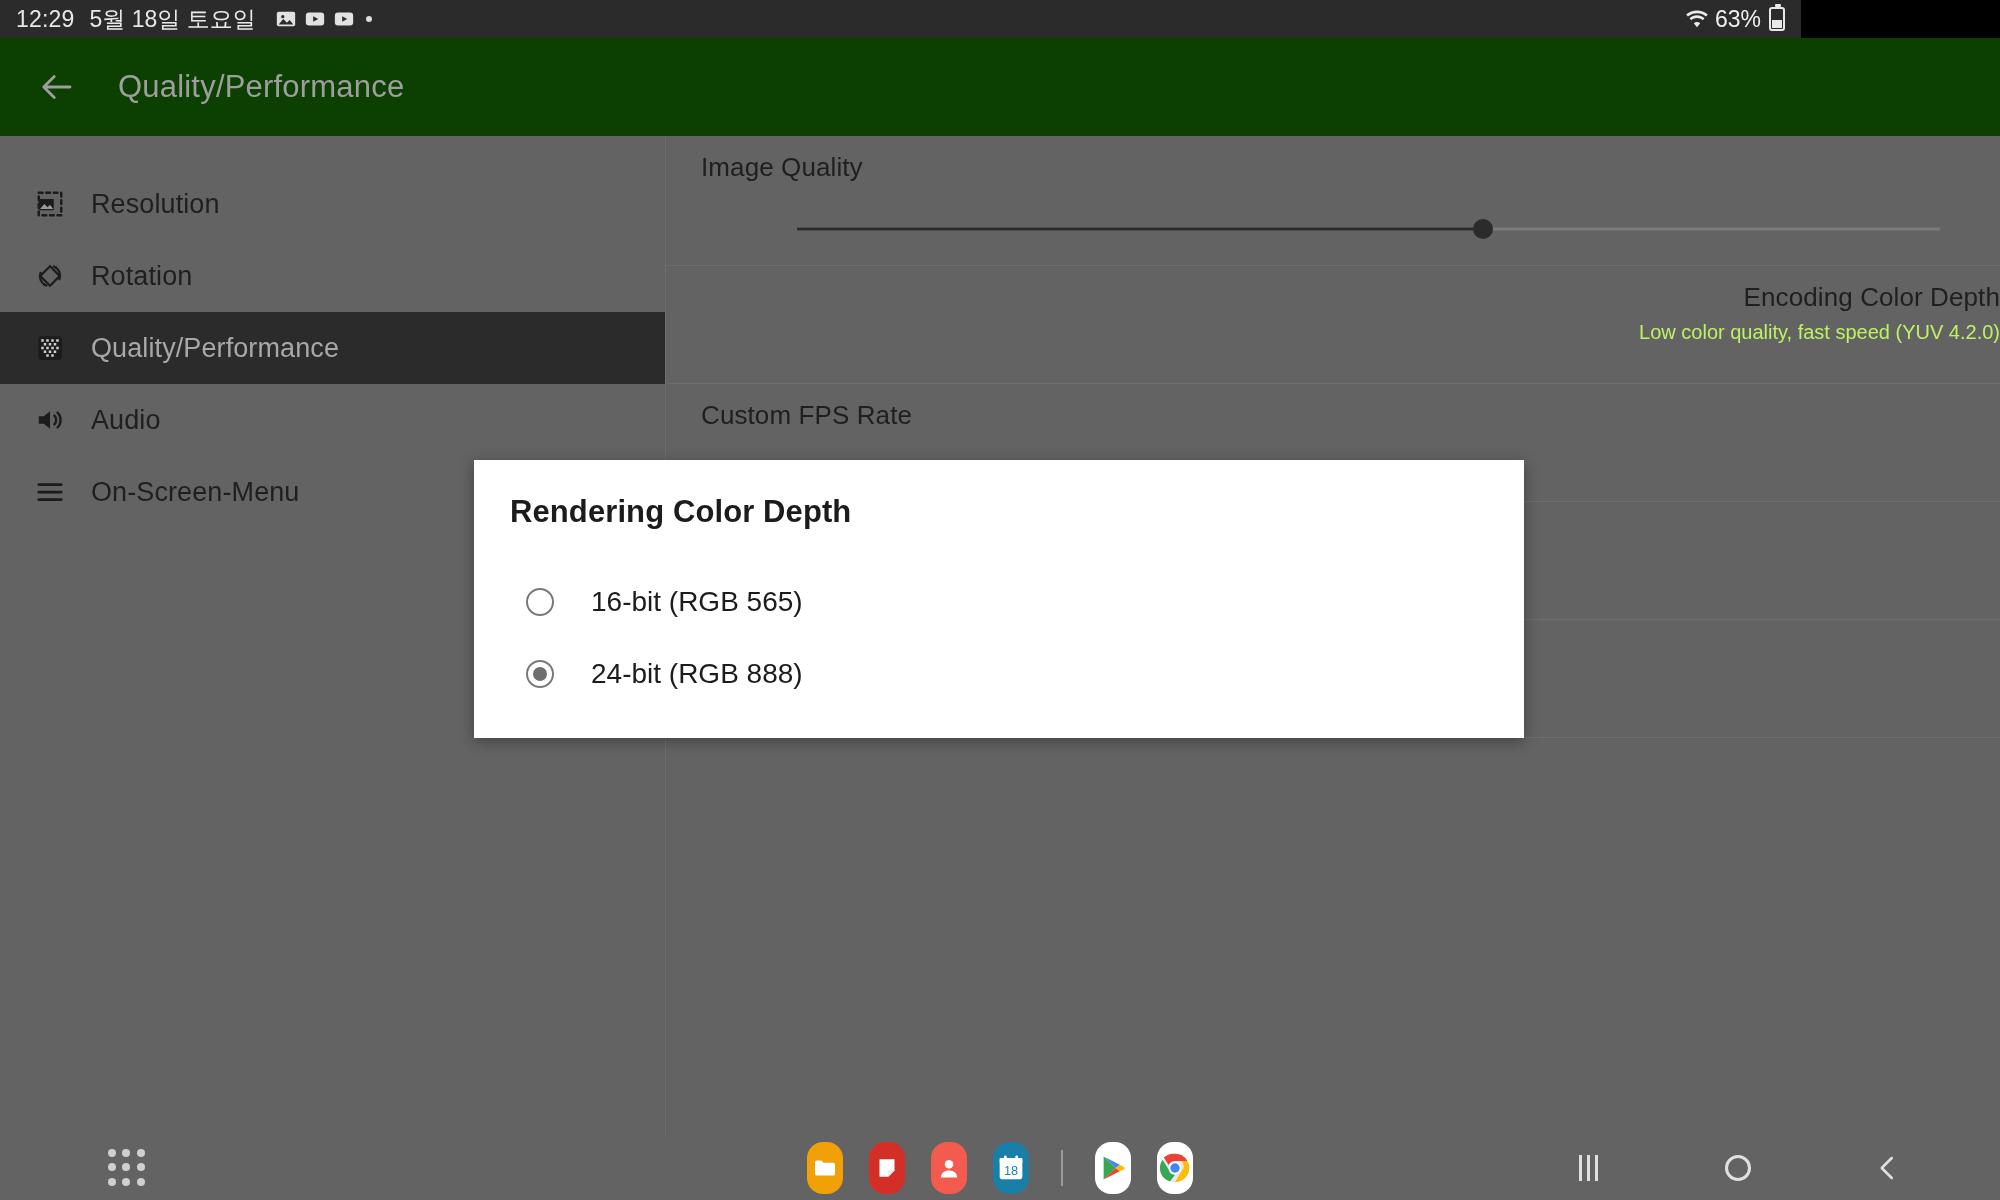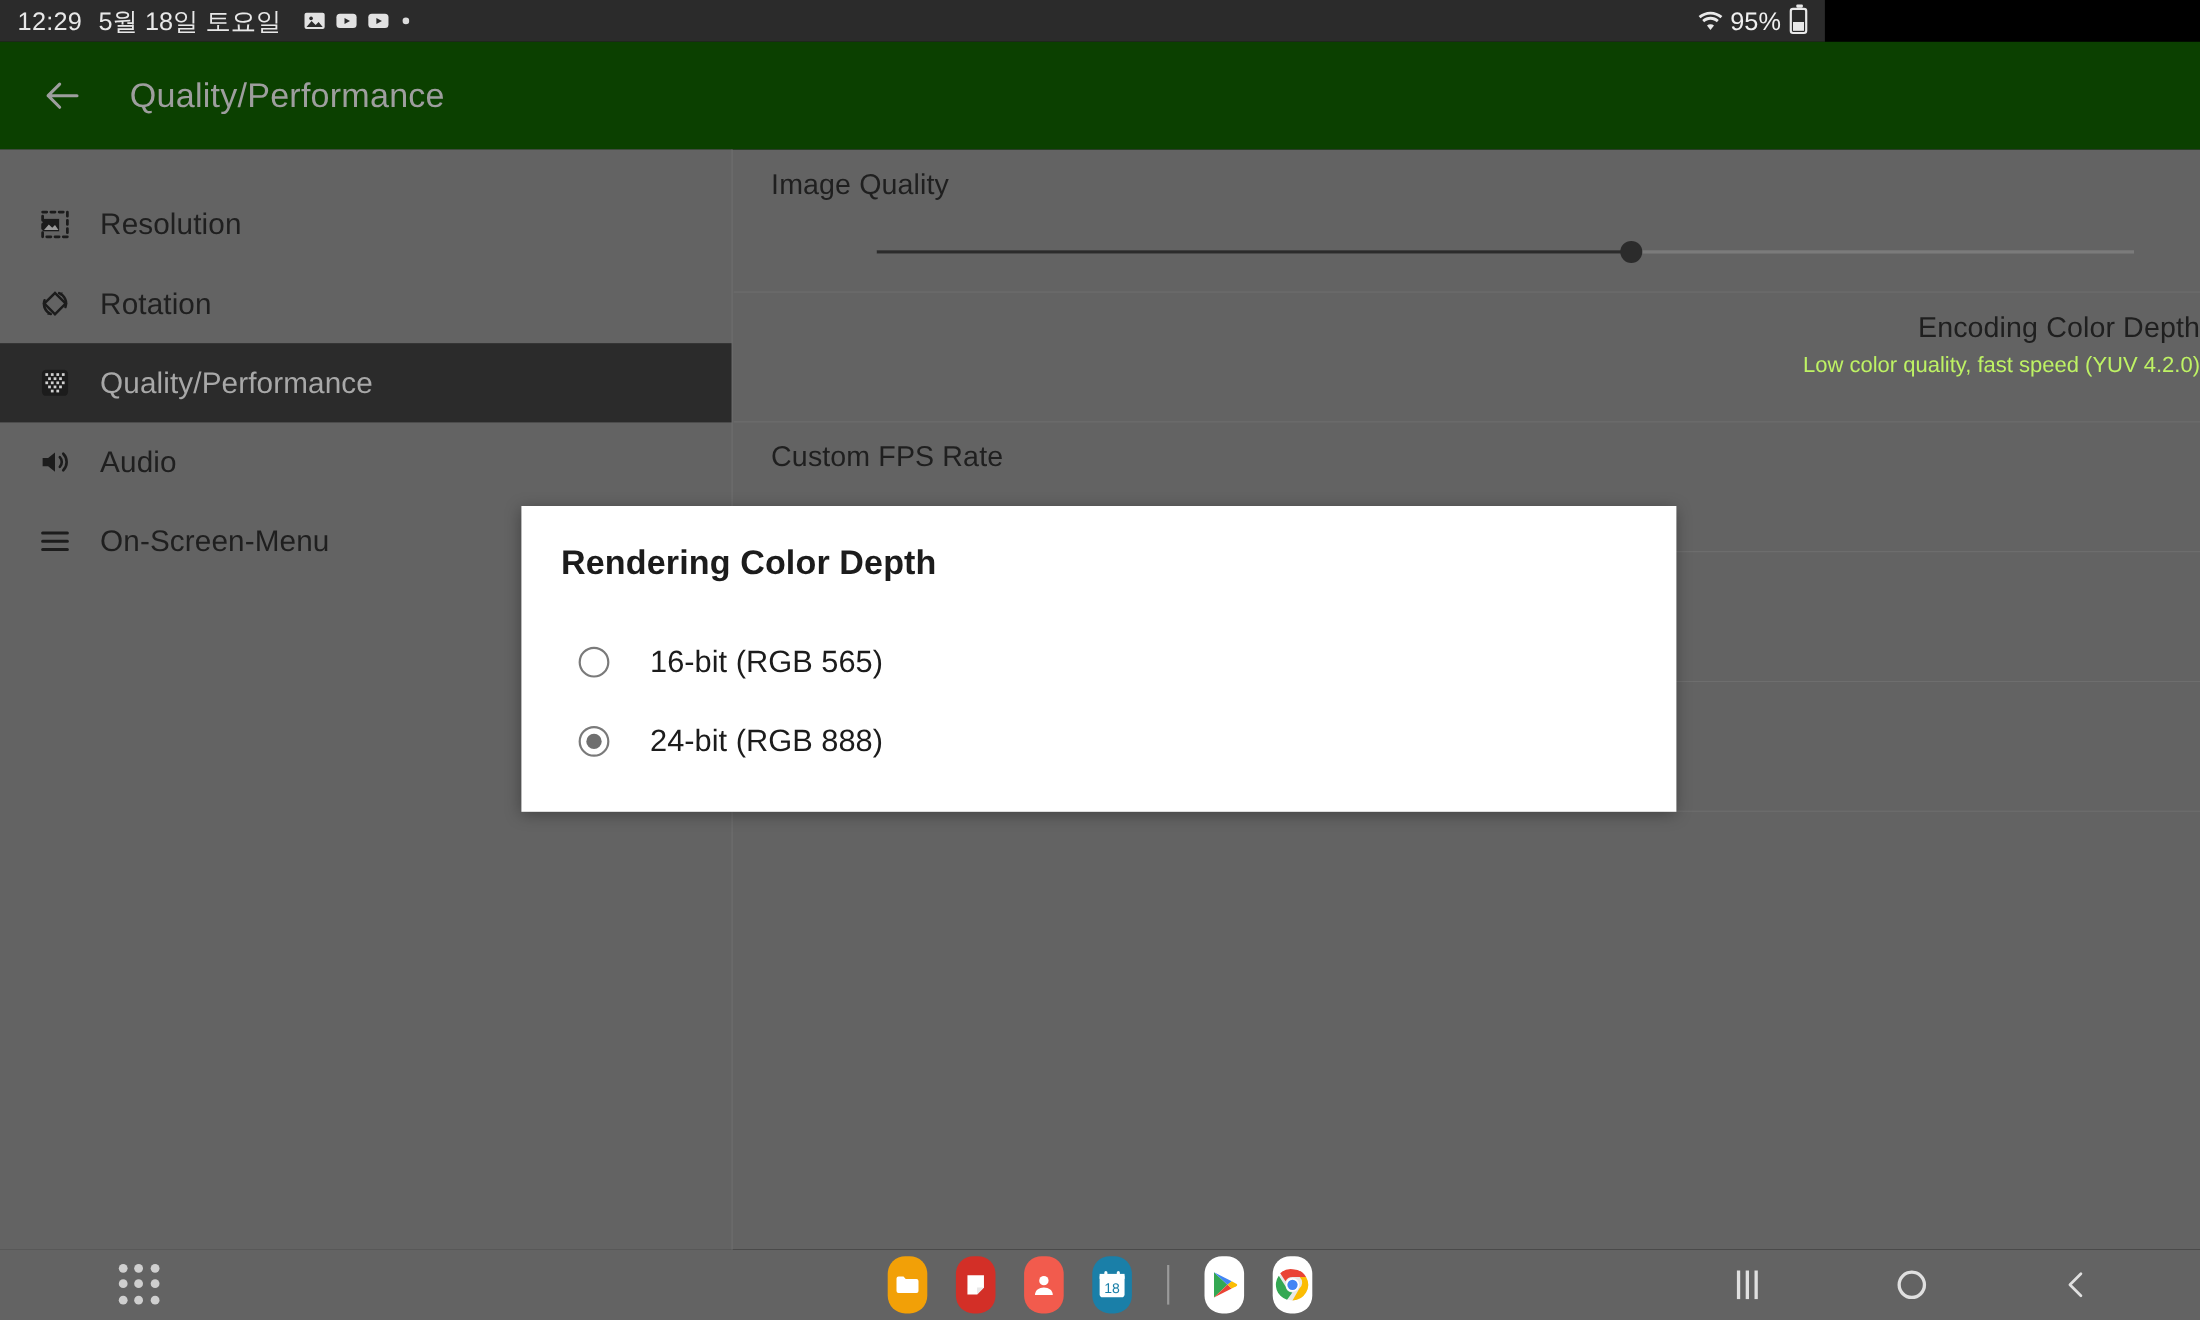--- a/index.html
+++ b/index.html
@@ -18,21 +18,21 @@
     width: 2000px;
     height: 1200px;
     background: #000000;
     overflow: hidden;
   }
 
   
   .statusbar {
     position: absolute;
     left: 0; top: 0;
-    width: 1659px;
+    width: 1801px;
     height: 38px;
     background: #2b2b2b;
     display: flex;
     align-items: center;
     justify-content: space-between;
     padding: 0 16px;
     box-sizing: border-box;
   }
   .status-left {
     display: flex;
@@ -401,21 +401,21 @@
       </span>
     </div>
     <div class="status-right">
       <span class="sicon">
         <svg viewBox="0 0 24 24" width="24" height="24">
             <path d="M12 19.2l-3.2-4c1.8-1.5 4.6-1.5 6.4 0z" fill="#e9e9e9"></path>
             <path d="M4.5 10.2C6.6 8.3 9.2 7.3 12 7.3s5.4 1 7.5 2.9l-1.7 2c-1.6-1.4-3.6-2.2-5.8-2.2s-4.2.8-5.8 2.2z" fill="#e9e9e9"></path>
             <path d="M1.2 6.6C4.2 4 8 2.6 12 2.6s7.8 1.4 10.8 4l-1.7 2C18.6 6.4 15.4 5.2 12 5.2S5.4 6.4 2.9 8.6z" fill="#e9e9e9"></path>
           </svg>
       </span>
-      <span class="battery-pct">95%</span>
+      <span class="battery-pct">63%</span>
       <span class="battery-ico"></span>
     </div>
   </div>
 
   <div class="appbar">
     <div class="back-arrow">
       <svg viewBox="0 0 24 24" width="42" height="42">
           <path d="M20 12H5M11 6l-6 6 6 6" fill="none" stroke="#9e9e9e" stroke-width="1.6" stroke-linecap="round" stroke-linejoin="round"></path>
         </svg>
     </div>

